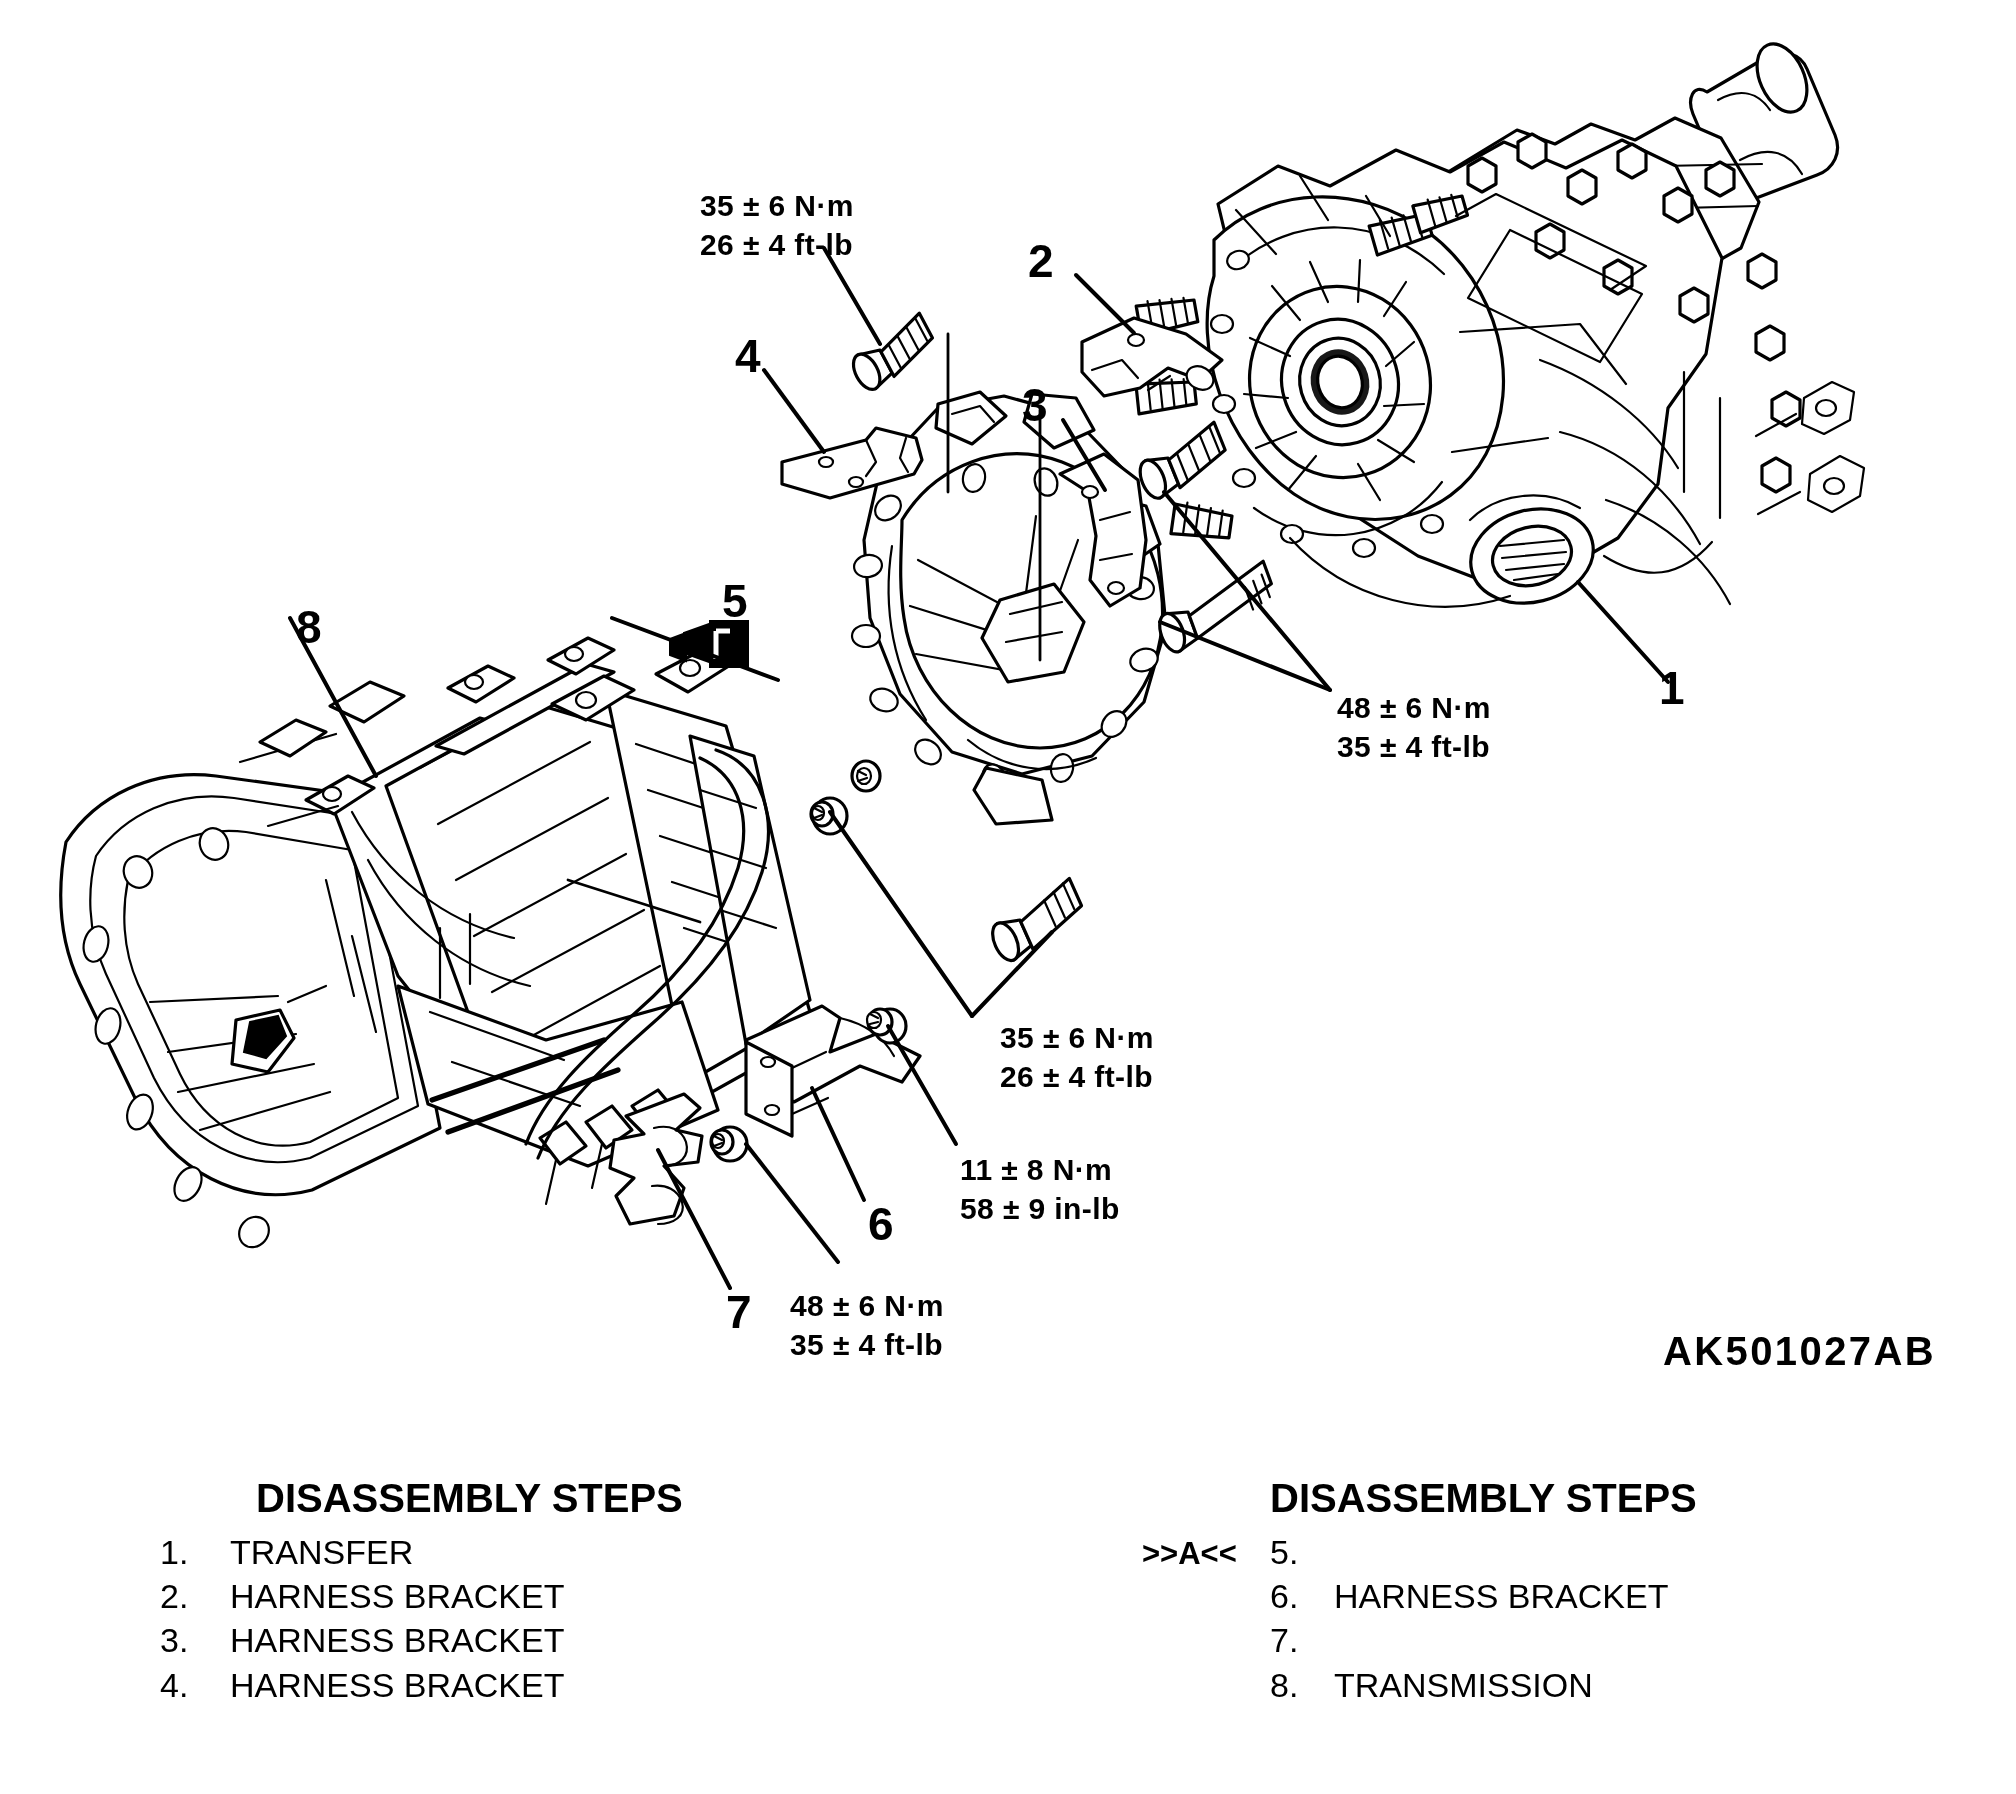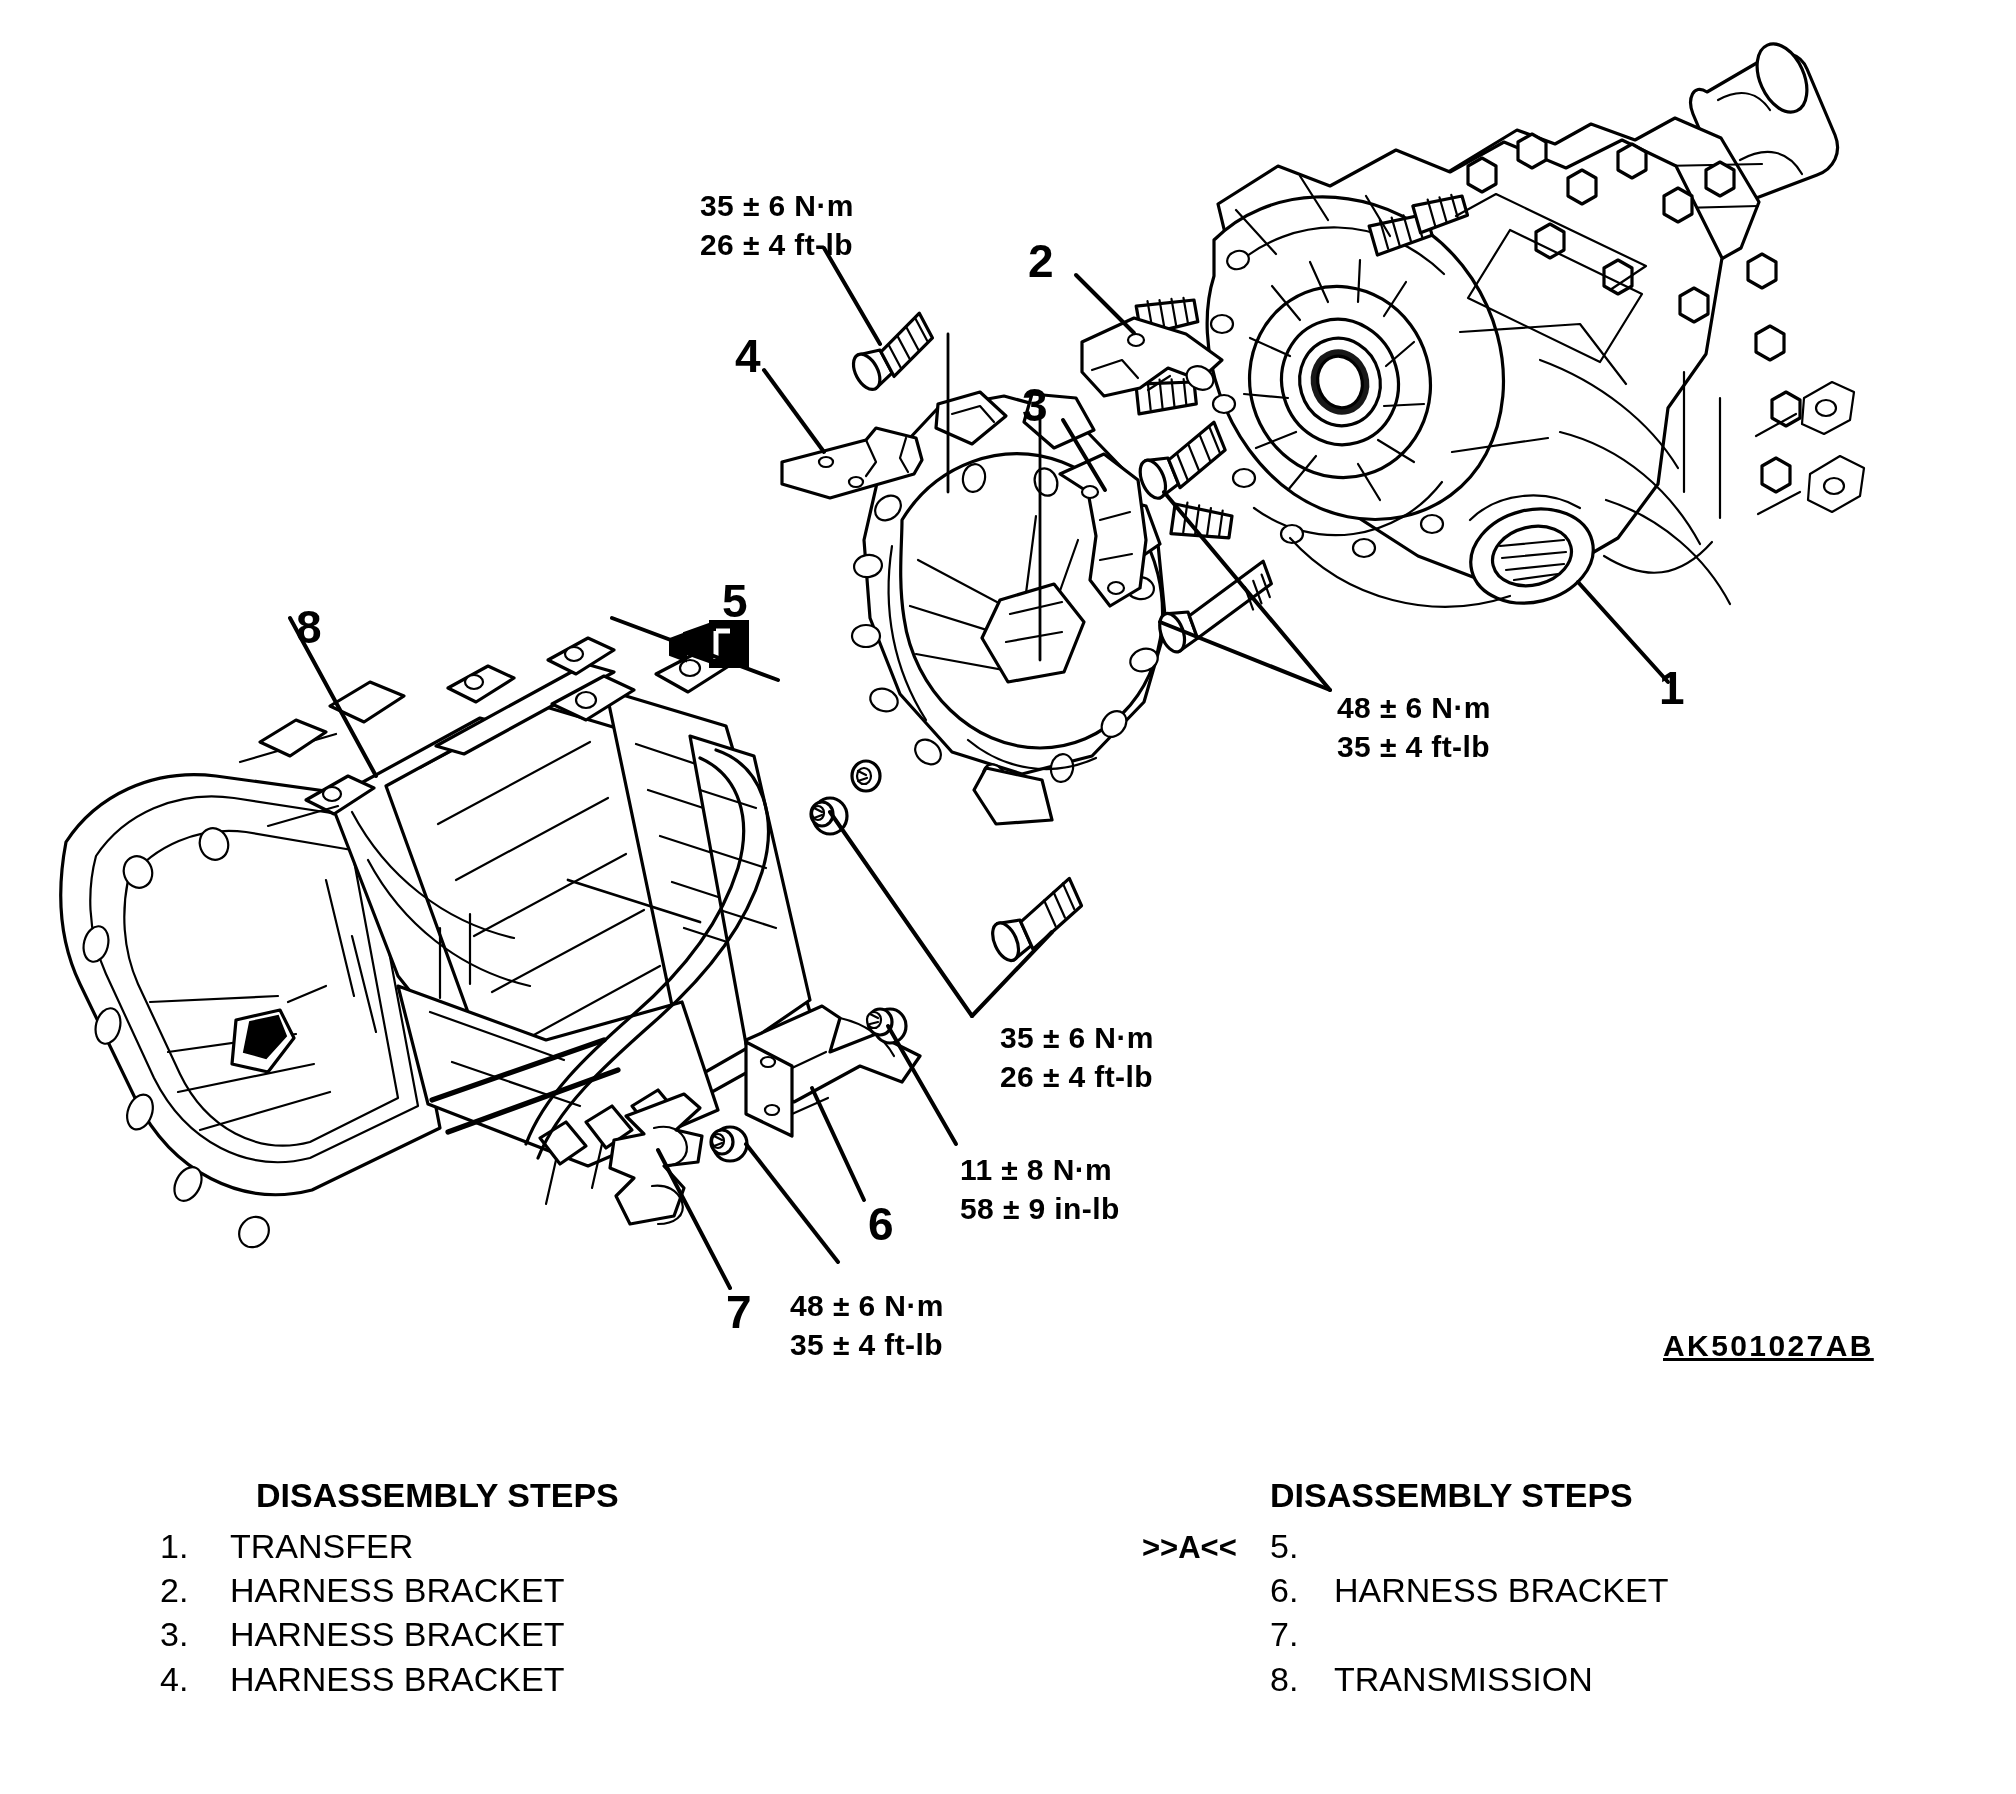--- a/index.html
+++ b/index.html
@@ -41,33 +41,32 @@
   .partnum {
     position: absolute;
     font-weight: bold;
     font-size: 46px;
     line-height: 1;
     white-space: nowrap;
   }
   
   .figcode {
     position: absolute;
-    font-size: 30px;
+    font-size: 40px;
     font-weight: bold;
     letter-spacing: 2.4px;
     white-space: nowrap;
-    text-decoration: underline;
   }
   
   .legend-col {
     position: absolute;
   }
   .legend-title {
     font-weight: bold;
-    font-size: 34px;
+    font-size: 40px;
     white-space: nowrap;
     margin: 0 0 9px 6px;
   }
   .legend-list {
     list-style: none;
     margin: 0;
     padding: 0;
   }
   .legend-row {
     display: flex;

